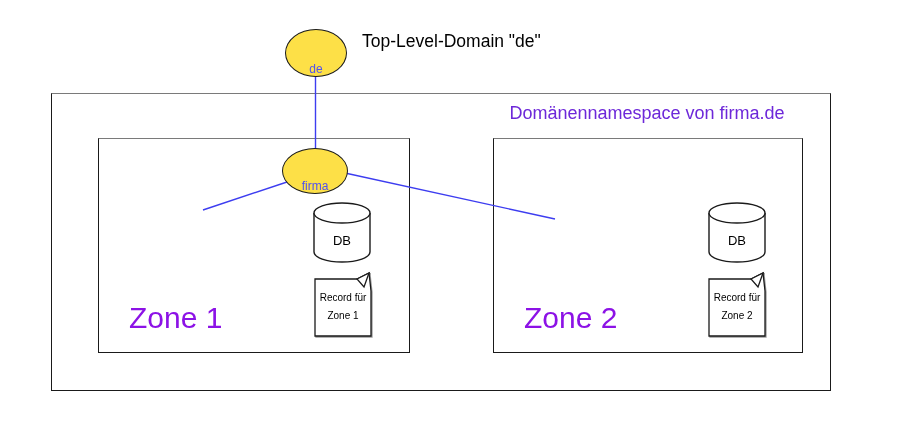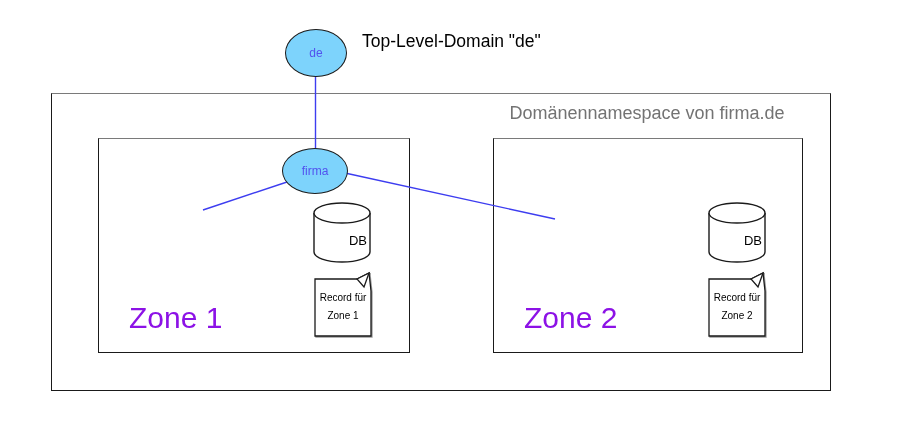--- a/index.html
+++ b/index.html
@@ -32,21 +32,21 @@
     left: 362px; top: 31px;
     font-size: 17.5px;
     color: #000000;
     white-space: nowrap;
   }
   .ns-title {
     position: absolute;
     left: 493px; top: 103px; width: 308px;
     text-align: center;
     font-size: 18px;
-    color: #737373;
+    color: #6d28d9;
     white-space: nowrap;
   }
   .zone-label {
     position: absolute;
     font-size: 30px;
     color: #8c12e6;
     white-space: nowrap;
   }
   .zone-label-1 { left: 129px; top: 301px; }
   .zone-label-2 { left: 524px; top: 301px; }
@@ -57,23 +57,23 @@
     left: 0; top: 0;
     width: 900px; height: 424px;
     pointer-events: none;
   }
 
   
   .node {
     position: absolute;
     border: 1.2px solid #1a1a1a;
     border-radius: 50%;
-    background: #7dd3fc;
+    background: #fde047;
     display: flex;
-    align-items: center;
+    align-items: flex-end;
     justify-content: center;
   }
   .node span {
     font-size: 12px;
     color: #5252ee;
     white-space: nowrap;
   }
   .node-de        { left: 285px; top: 29px;  width: 60px; height: 46px; }
   .node-firma     { left: 282px; top: 148px; width: 64px; height: 44px; }
   .node-forschung { left: 140px; top: 202px; width: 68px; height: 42px; }
@@ -85,21 +85,20 @@
     width: 58px; height: 62px;
   }
   .cylinder-1 { left: 313px; top: 202px; }
   .cylinder-2 { left: 708px; top: 202px; }
   .cylinder .db-label {
     position: absolute;
     left: 0; top: 31px; width: 100%;
     text-align: center;
     font-size: 13px;
     color: #000000;
-    padding-left: 16px;
   }
 
   
   .doc {
     position: absolute;
     width: 58px; height: 66px;
     filter: drop-shadow(1.5px 1.5px 0 #9a9a9a);
   }
   .doc-1 { left: 314px; top: 271px; }
   .doc-2 { left: 708px; top: 271px; }

